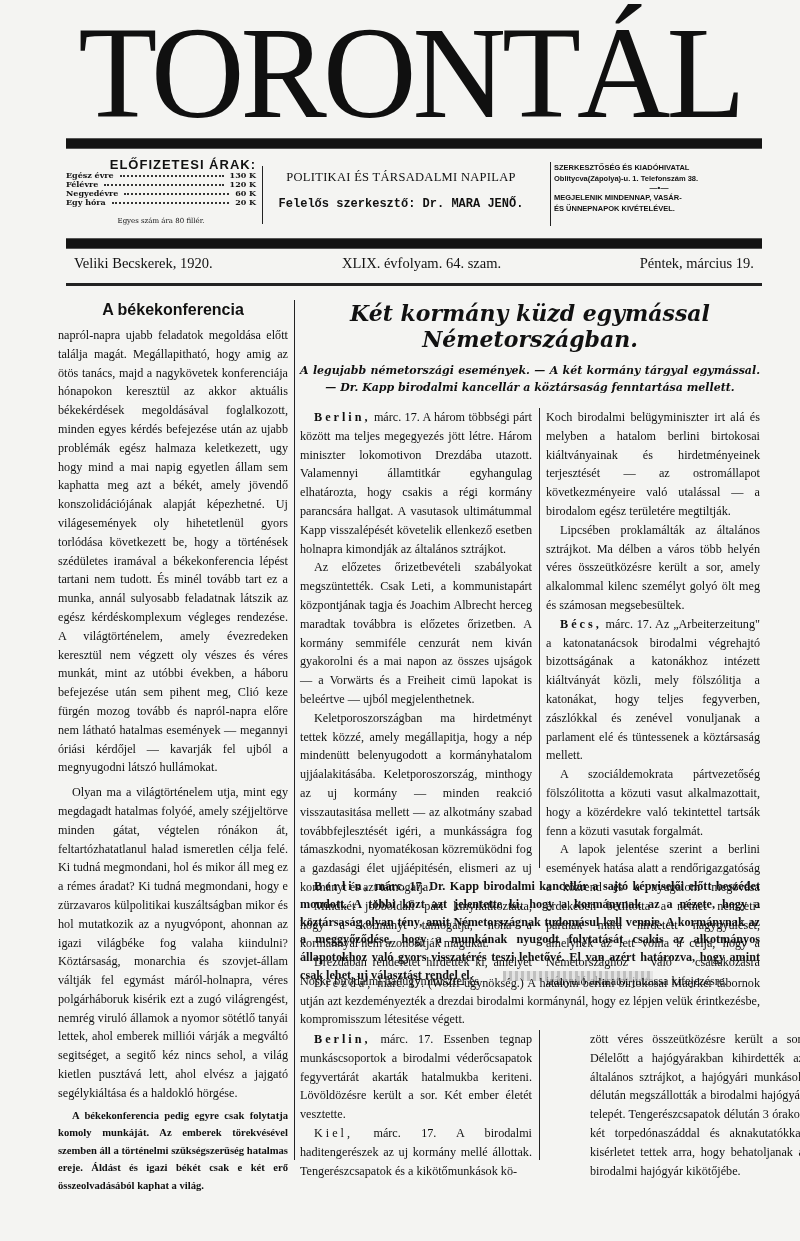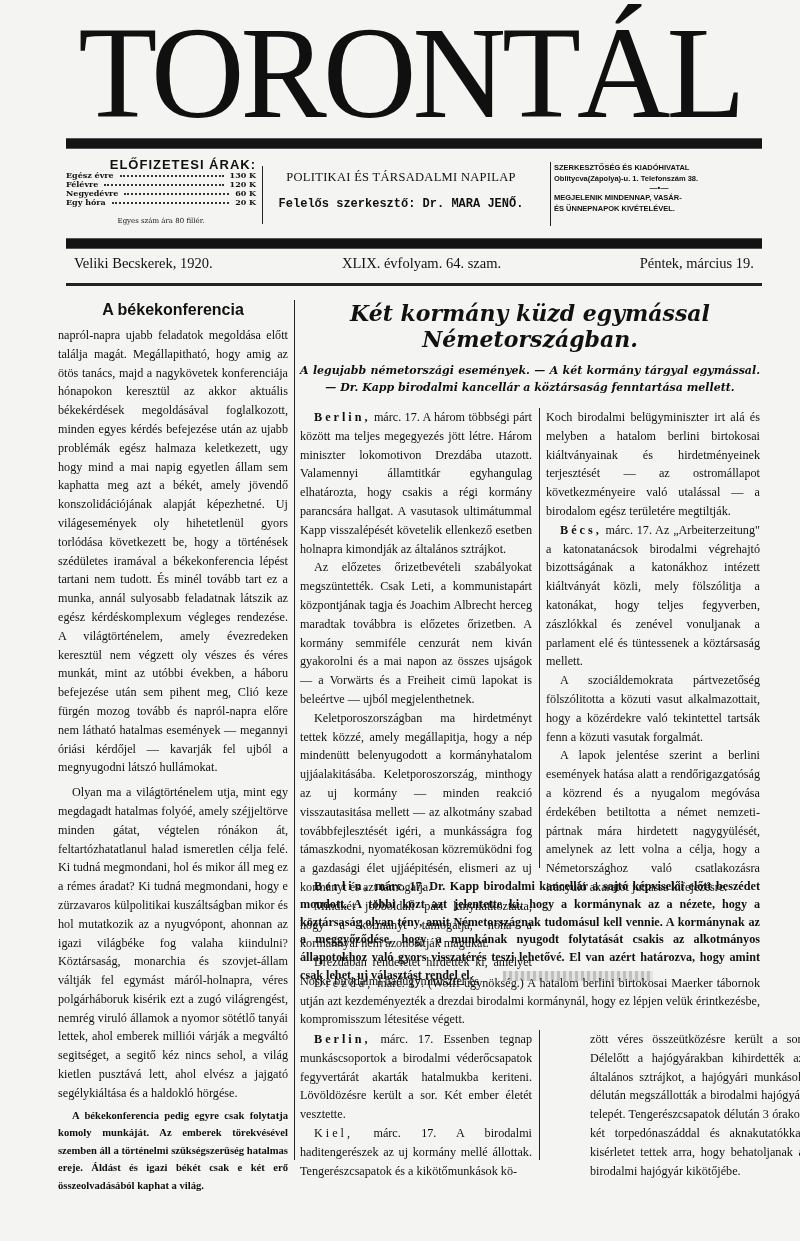--- a/index.html
+++ b/index.html
@@ -130,20 +130,21 @@
     <p class="ind">Az előzetes őrizetbevételi szabályokat megszüntették. Csak Leti, a kommunistapárt központjának tagja és Joachim Albrecht herceg maradtak továbbra is előzetes őrizetben. A kormány semmiféle cenzurát nem kiván gyakorolni és a mai napon az összes ujságok — a Vorwärts és a Freiheit cimü lapokat is beleértve — ujból megjelenthetnek.</p>
     <p class="ind">Keletporoszországban ma hirdetményt tettek közzé, amely megállapitja, hogy a nép mindenütt belenyugodott a kormányhatalom ujjáalakitásába. Keletporoszország, minthogy az uj kormány — minden reakció visszautasitása mellett — az alkotmány szabad továbbfejlesztését igéri, a munkásságra fog támaszkodni, nyomatékosan közremüködni fog a gazdasági élet ujjáépitésén, elismeri az uj kormányt és azt támogatja.</p>
     <p class="ind">Mindkét jobboldali párt kinyilatkoztatta, hogy a kormányt támogatja, noha a kormánnyal nem azonositják magukat.</p>
     <p class="ind">Drezdában rendeletet hirdettek ki, amelyet Noske birodalmi hadügyminiszter és</p>
   </div>
 
   <div class="vsep" style="left:539px; top:408px; height:460px"></div>
 
   <div class="col rt-col">
     <p>Koch birodalmi belügyminiszter irt alá és melyben a hatalom berlini birtokosai kiáltványainak és hirdetményeinek terjesztését — az ostromállapot következményeire való utalással — a birodalom egész területére megtiltják.</p>
+    <p class="ind">Lipcsében proklamálták az általános sztrájkot. Ma délben a város több helyén véres összeütközésre került a sor, amely alkalommal kilenc személyt golyó ölt meg és számosan megsebesültek.</p>
     <p class="ind"><span class="spaced">Bécs,</span><span> márc. 17. Az „Arbeiterzeitung" a katonatanácsok birodalmi végrehajtó bizottságának a katonákhoz intézett kiáltványát közli, mely fölszólitja a katonákat, hogy teljes fegyverben, zászlókkal és zenével vonuljanak a parlament elé és tüntessenek a köztársaság mellett.</span></p>
     <p class="ind">A szociáldemokrata pártvezetőség fölszólitotta a közuti vasut alkalmazottait, hogy a közérdekre való tekintettel tartsák fenn a közuti vasutak forgalmát.</p>
     <p class="ind">A lapok jelentése szerint a berlini események hatása alatt a rendőrigazgatóság a közrend és a nyugalom megóvása érdekében betiltotta a német nemzeti-pártnak mára hirdetett nagygyülését, amelynek az lett volna a célja, hogy a Németországhoz való csatlakozásra irányuló akaratot juttassa kifejezésre.</p>
   </div>
 
   <div class="wide bold" style="top:878px; text-indent:14px"><span class="spaced">Berlin,</span><span> márc. 17. Dr. Kapp birodalmi kancellár a sajtó képviselői előtt beszédet mondott. A többi közt azt jelentette ki, hogy a kormánynak az a nézete, hogy a köztársaság olyan tény, amit Németországnak tudomásul kell vennie. A kormánynak az a meggyőződése, hogy a munkának nyugodt folytatását csakis az alkotmányos állapotokhoz való gyors visszatérés teszi lehetővé. El van azért határozva, hogy amint csak lehet, uj választást rendel el.</span><span class="smudge"></span></div>
 
   <div class="wide" style="top:975px; text-indent:14px"><span class="spaced" style="font-weight:normal">Drezda,</span><span> márc. 17. (Wolff-ügynökség.) A hatalom berlini birtokosai Maerker tábornok utján azt kezdeményezték a drezdai birodalmi kormánynál, hogy ez lépjen velük érintkezésbe, kompromisszum létesitése végett.</span></div>
 
   <div class="col bot-l">

